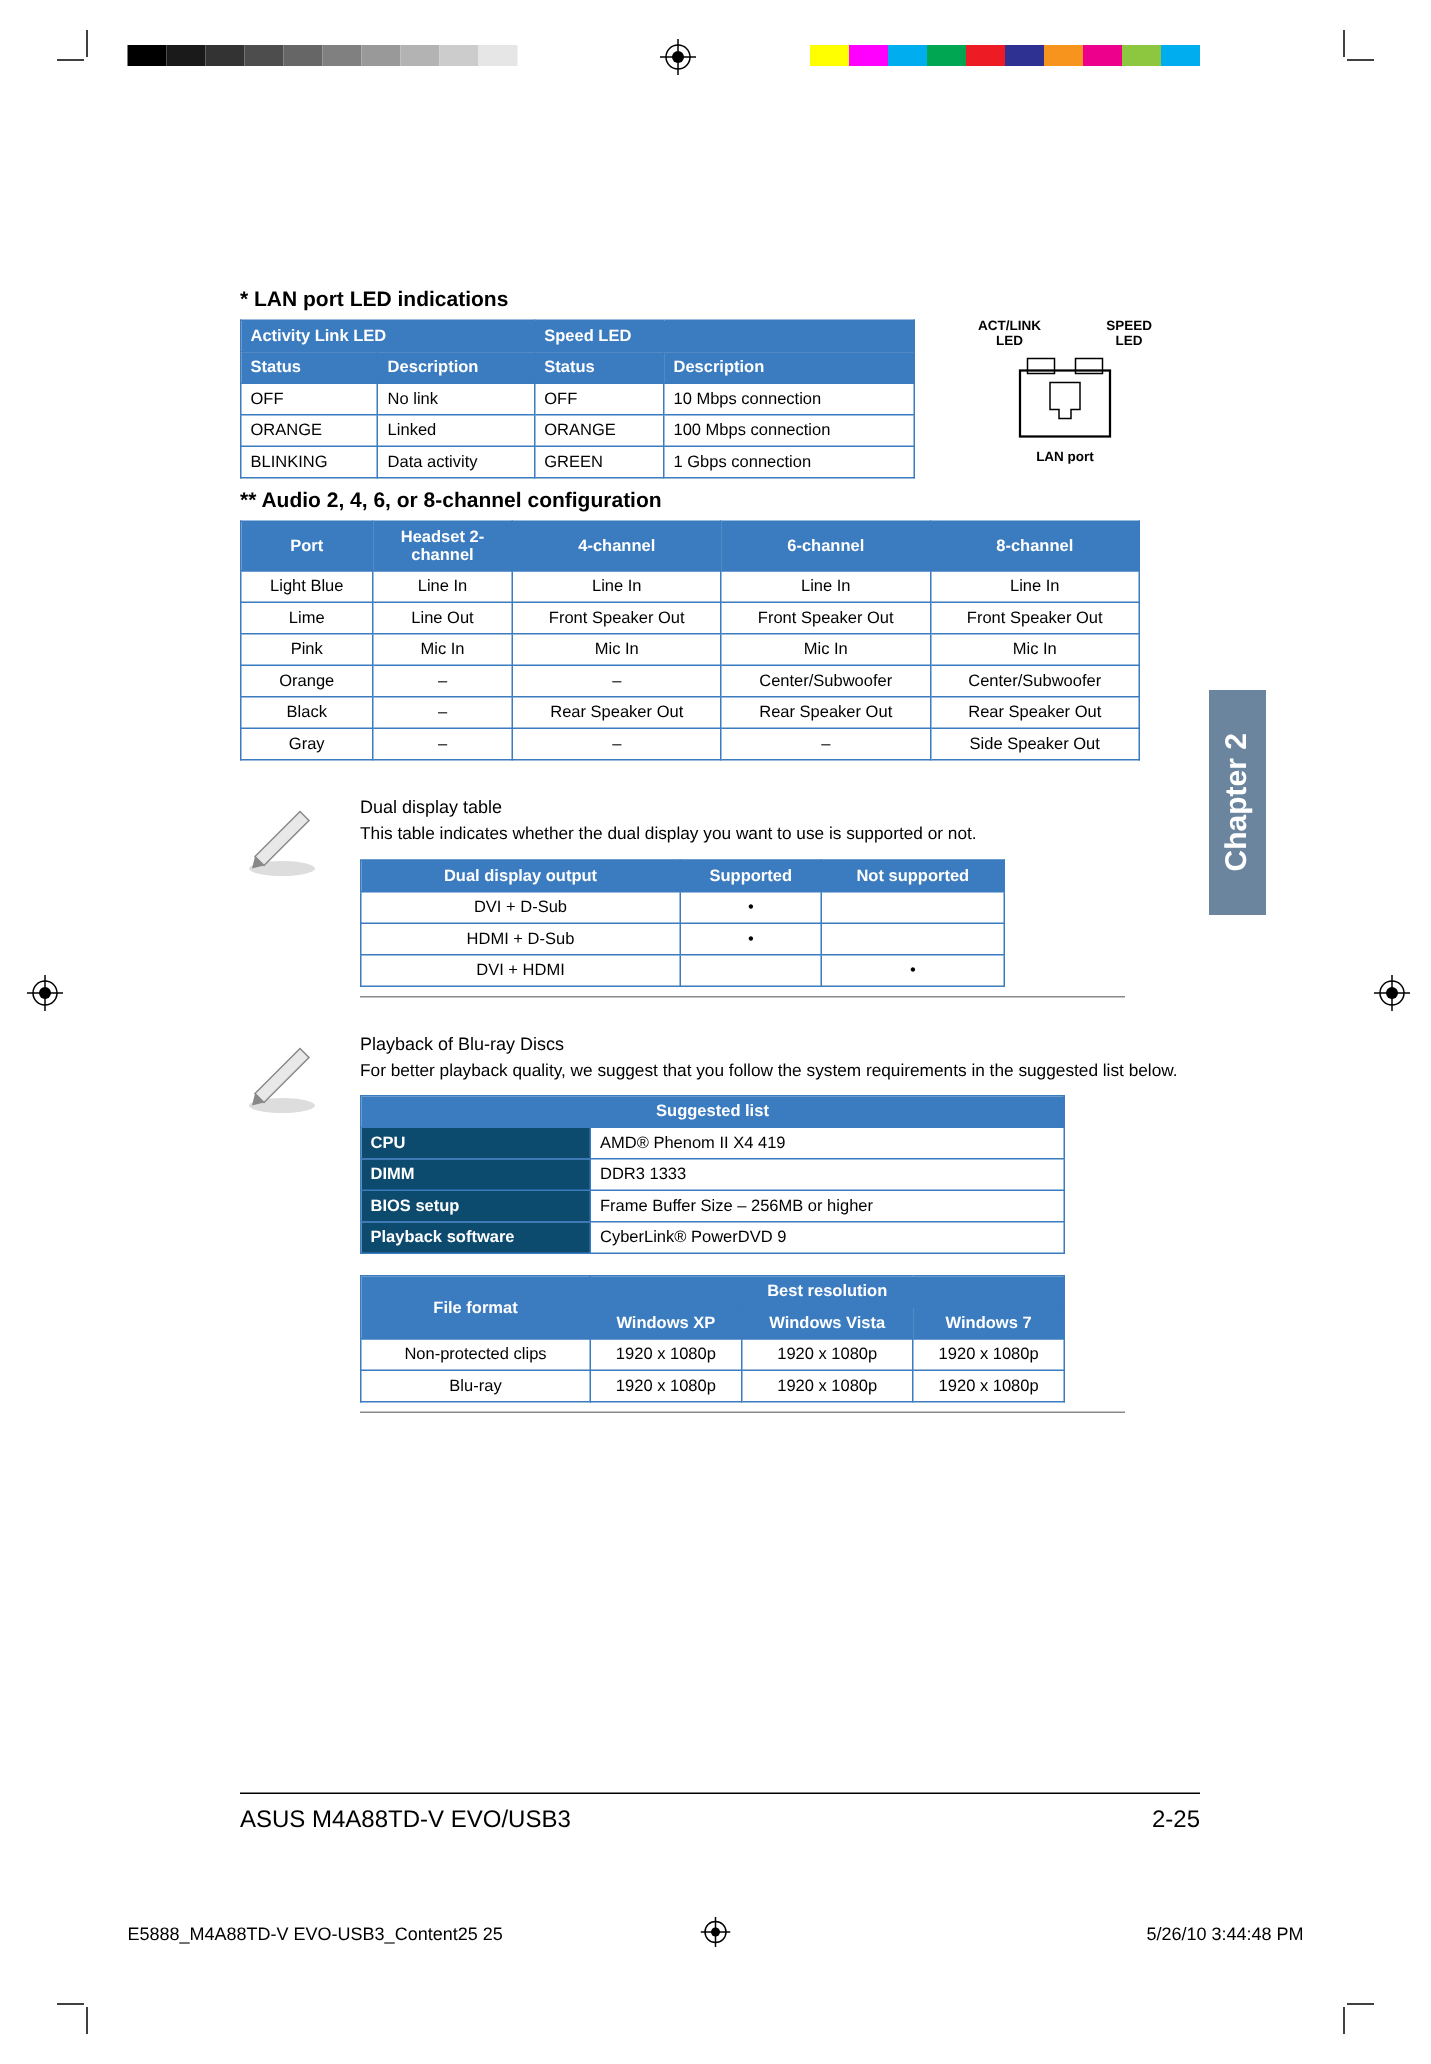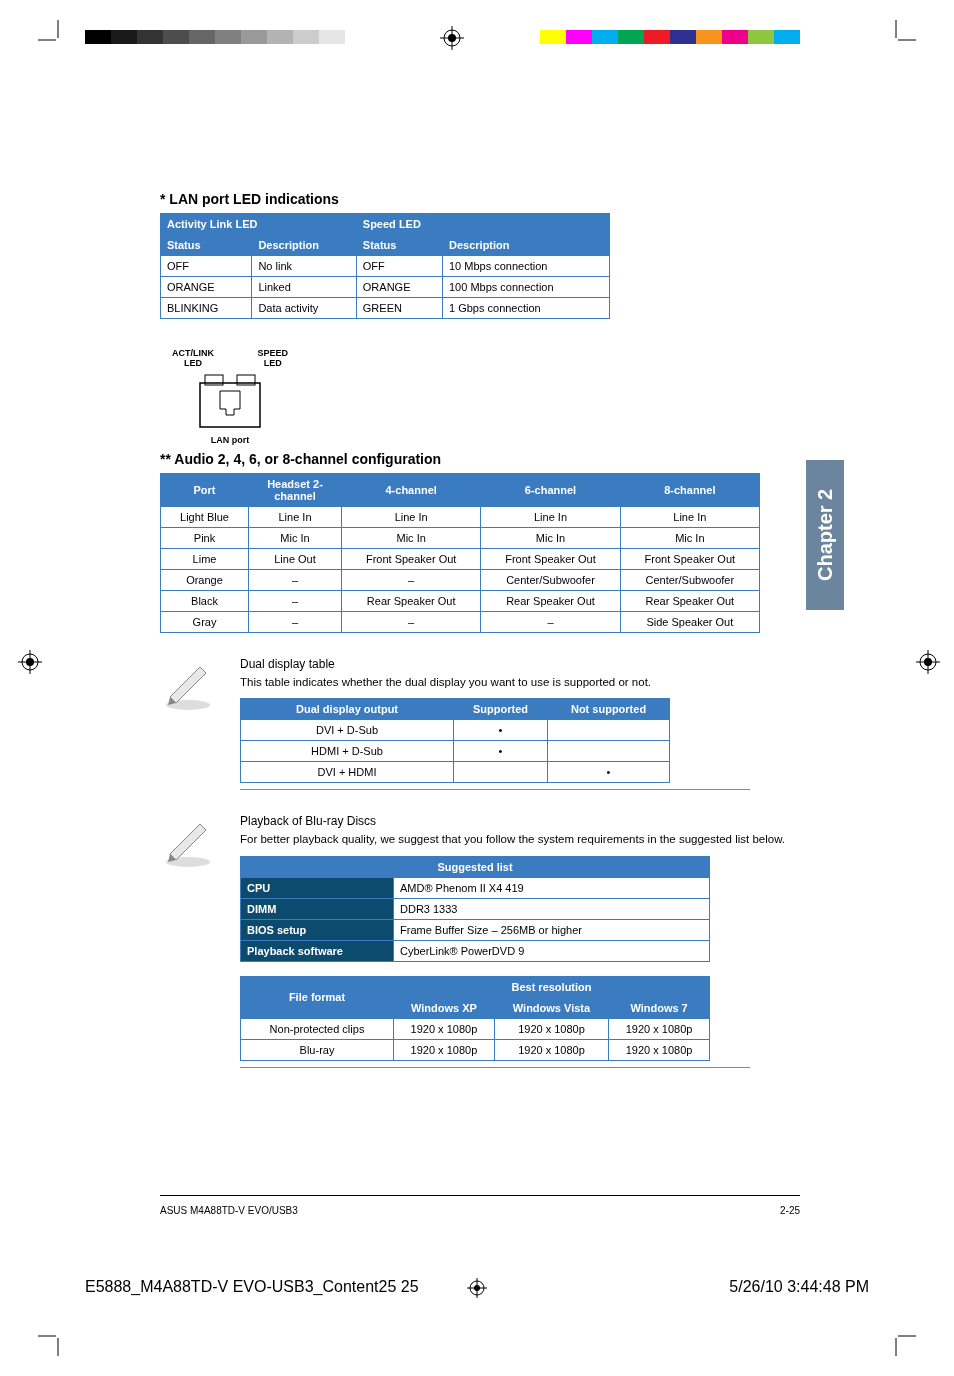--- a/index.html
+++ b/index.html
@@ -45,21 +45,21 @@
     border: 1px solid #3b7bbf;
     padding: 4px 6px;
     text-align: left;
     vertical-align: middle;
   }
   th {
     background: #3b7bbf;
     color: #fff;
     font-weight: bold;
   }
-  .lan-wrap { display:flex; gap:30px; align-items:flex-start;flex-direction:column; }
+  .lan-wrap { display:flex; gap:30px; align-items:flex-start; }
   .lan-table { width: 450px; }
   .lan-table th.group { text-align:left; }
   .lan-diagram { width:140px; text-align:center; font-size:9px; font-weight:bold; }
   .lan-diagram .labels{ display:flex; justify-content:space-between; padding:0 12px; line-height:1.1; margin-bottom:2px;}
   .lan-diagram svg{ display:block; margin:0 auto; }
   .lan-diagram .caption{ margin-top:4px; }
 
   .audio-table { width: 600px; margin-top:6px; }
   .audio-table th, .audio-table td { text-align:center; }
   .audio-table th { font-weight:bold; }
@@ -94,22 +94,22 @@
     font-weight:bold;
     display:flex;
     align-items:center;
     justify-content:center;
     writing-mode: vertical-rl;
     transform: rotate(180deg);
     border-radius:0 0 0 0;
   }
 
   .footer-rule{ position:absolute; left:160px; top:1195px; width:640px; border-top:1px solid #000; }
-  .footer { position:absolute; left:160px; top:1205px; width:640px; display:flex; justify-content:space-between; font-size:10px; }
-  .printer-footer{ position:absolute; left:85px; bottom:80px; right:85px; display:flex; justify-content:space-between; font-size:16px; color:#000; }
+  .footer { position:absolute; left:160px; top:1205px; width:640px; display:flex; justify-content:space-between; font-size:16px; }
+  .printer-footer{ position:absolute; left:85px; bottom:80px; right:85px; display:flex; justify-content:space-between; font-size:12px; color:#000;align-items:center; }
   .printer-footer .center{ position:absolute; left:50%; transform:translateX(-50%); }
 
   .crop-tl{position:absolute; left:38px; top:20px;}
   .crop-tr{position:absolute; right:38px; top:20px;}
   .crop-bl{position:absolute; left:38px; bottom:20px;}
   .crop-br{position:absolute; right:38px; bottom:20px;}
   .crop svg{display:block}
 </style>
 </head>
 <body>
@@ -257,32 +257,32 @@
       <th>8-channel</th>
     </tr>
     <tr>
           <td>Light Blue</td>
           <td>Line In</td>
           <td>Line In</td>
           <td>Line In</td>
           <td>Line In</td>
         </tr>
     <tr>
+          <td>Lime</td>
+          <td>Line Out</td>
+          <td>Front Speaker Out</td>
+          <td>Front Speaker Out</td>
+          <td>Front Speaker Out</td>
+        </tr>
+    <tr>
           <td>Pink</td>
           <td>Mic In</td>
           <td>Mic In</td>
           <td>Mic In</td>
           <td>Mic In</td>
-        </tr>
-    <tr>
-          <td>Lime</td>
-          <td>Line Out</td>
-          <td>Front Speaker Out</td>
-          <td>Front Speaker Out</td>
-          <td>Front Speaker Out</td>
         </tr>
     <tr>
           <td>Orange</td>
           <td>–</td>
           <td>–</td>
           <td>Center/Subwoofer</td>
           <td>Center/Subwoofer</td>
         </tr>
     <tr>
           <td>Black</td>

